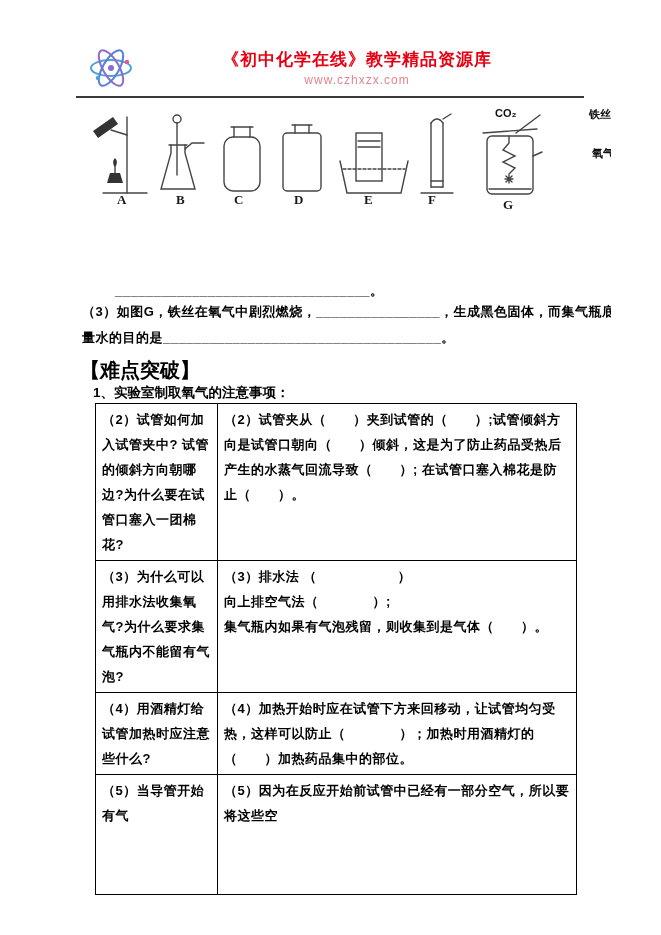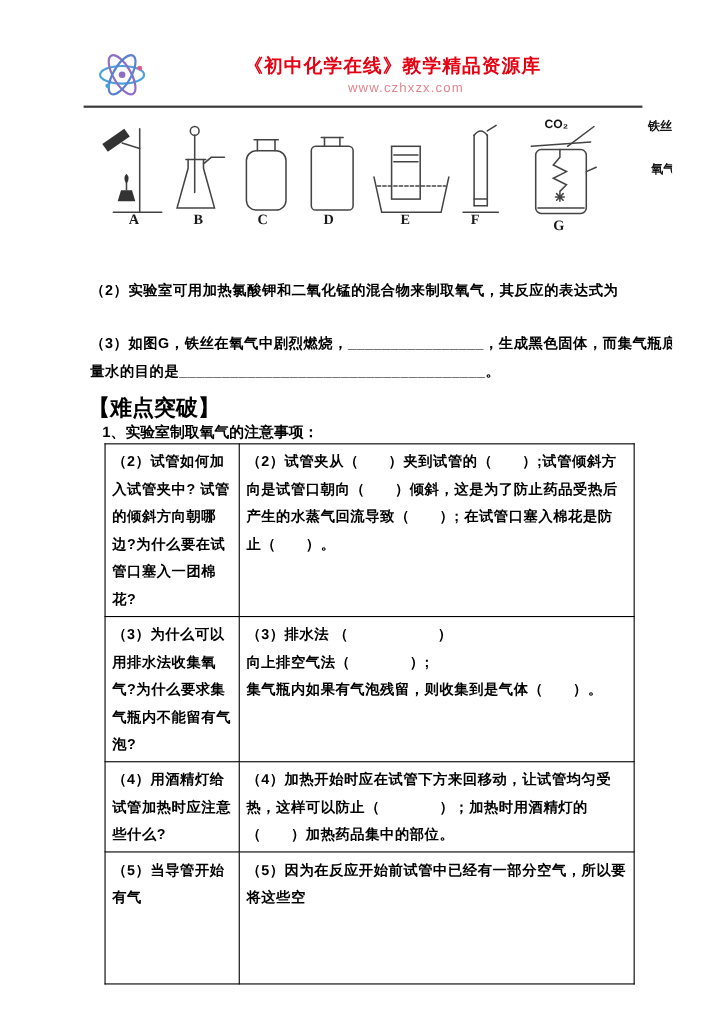--- a/index.html
+++ b/index.html
@@ -9,21 +9,21 @@
     font-family:"Liberation Sans","DejaVu Sans",sans-serif; color:#000;text-decoration:underline;
   }
   
   .header { position:absolute; left:76px; top:40px; width:508px; height:58px; border-bottom:2px solid #3a3a3a; }
   .logo { position:absolute; left:10px; top:4px; width:50px; height:48px; }
   .header-title {
     position:absolute; left:66px; top:8px; width:430px; text-align:center;
     font-size:17px; font-weight:bold; color:var(--title_red,#e60012); letter-spacing:1px; white-space:nowrap;
   }
   .header-url {
-    position:absolute; left:78px; top:33px; width:430px; text-align:center;
+    position:absolute; left:66px; top:33px; width:430px; text-align:center;
     font-size:12px; color:var(--url_pink,#e2858f); letter-spacing:1px;
   }
   
   .apparatus-svg { position:absolute; left:85px; top:103px; width:500px; height:102px; }
   .fig-letter {
     position:absolute; top:192px; font-size:13px; font-weight:bold; color:#1a1a1a;
     font-family:"Liberation Serif","DejaVu Serif",serif;
   }
   .fig-label { position:absolute; font-size:11px; font-weight:bold; color:#111; white-space:nowrap;padding-left:48px; }
   
@@ -130,21 +130,21 @@
   <span class="fig-letter" style="left:234px">C</span>
   <span class="fig-letter" style="left:294px">D</span>
   <span class="fig-letter" style="left:364px">E</span>
   <span class="fig-letter" style="left:428px">F</span>
   <span class="fig-letter" style="left:503px; top:197px">G</span>
 
   <span class="fig-label" style="left:447px; top:107px">CO₂</span>
   <span class="fig-label" style="left:541px; top:107px">铁丝</span>
   <span class="fig-label" style="left:544px; top:146px">氧气</span>
 
-  <div class="q" style="left:82px; top:255px">（2）实验室可用加热氯酸钾和二氧化锰的混合物来制取氧气，其反应的表达式为</div>
+  <div class="q" style="left:115px; top:282px">_________________________________。</div>
   <div class="q" style="left:82px; top:303px">（3）如图G，铁丝在氧气中剧烈燃烧，________________，生成黑色固体，而集气瓶底预先放入少</div>
   <div class="q" style="left:82px; top:329px">量水的目的是____________________________________。</div>
 
   <div class="section-title">【难点突破】</div>
   <div class="section-sub">1、实验室制取氧气的注意事项：</div>
 
   <table class="qa">
     <tbody>
       <tr class="r2">
         <td class="qleft">（2）试管如何加入试管夹中? 试管的倾斜方向朝哪边?为什么要在试管口塞入一团棉花?</td>

